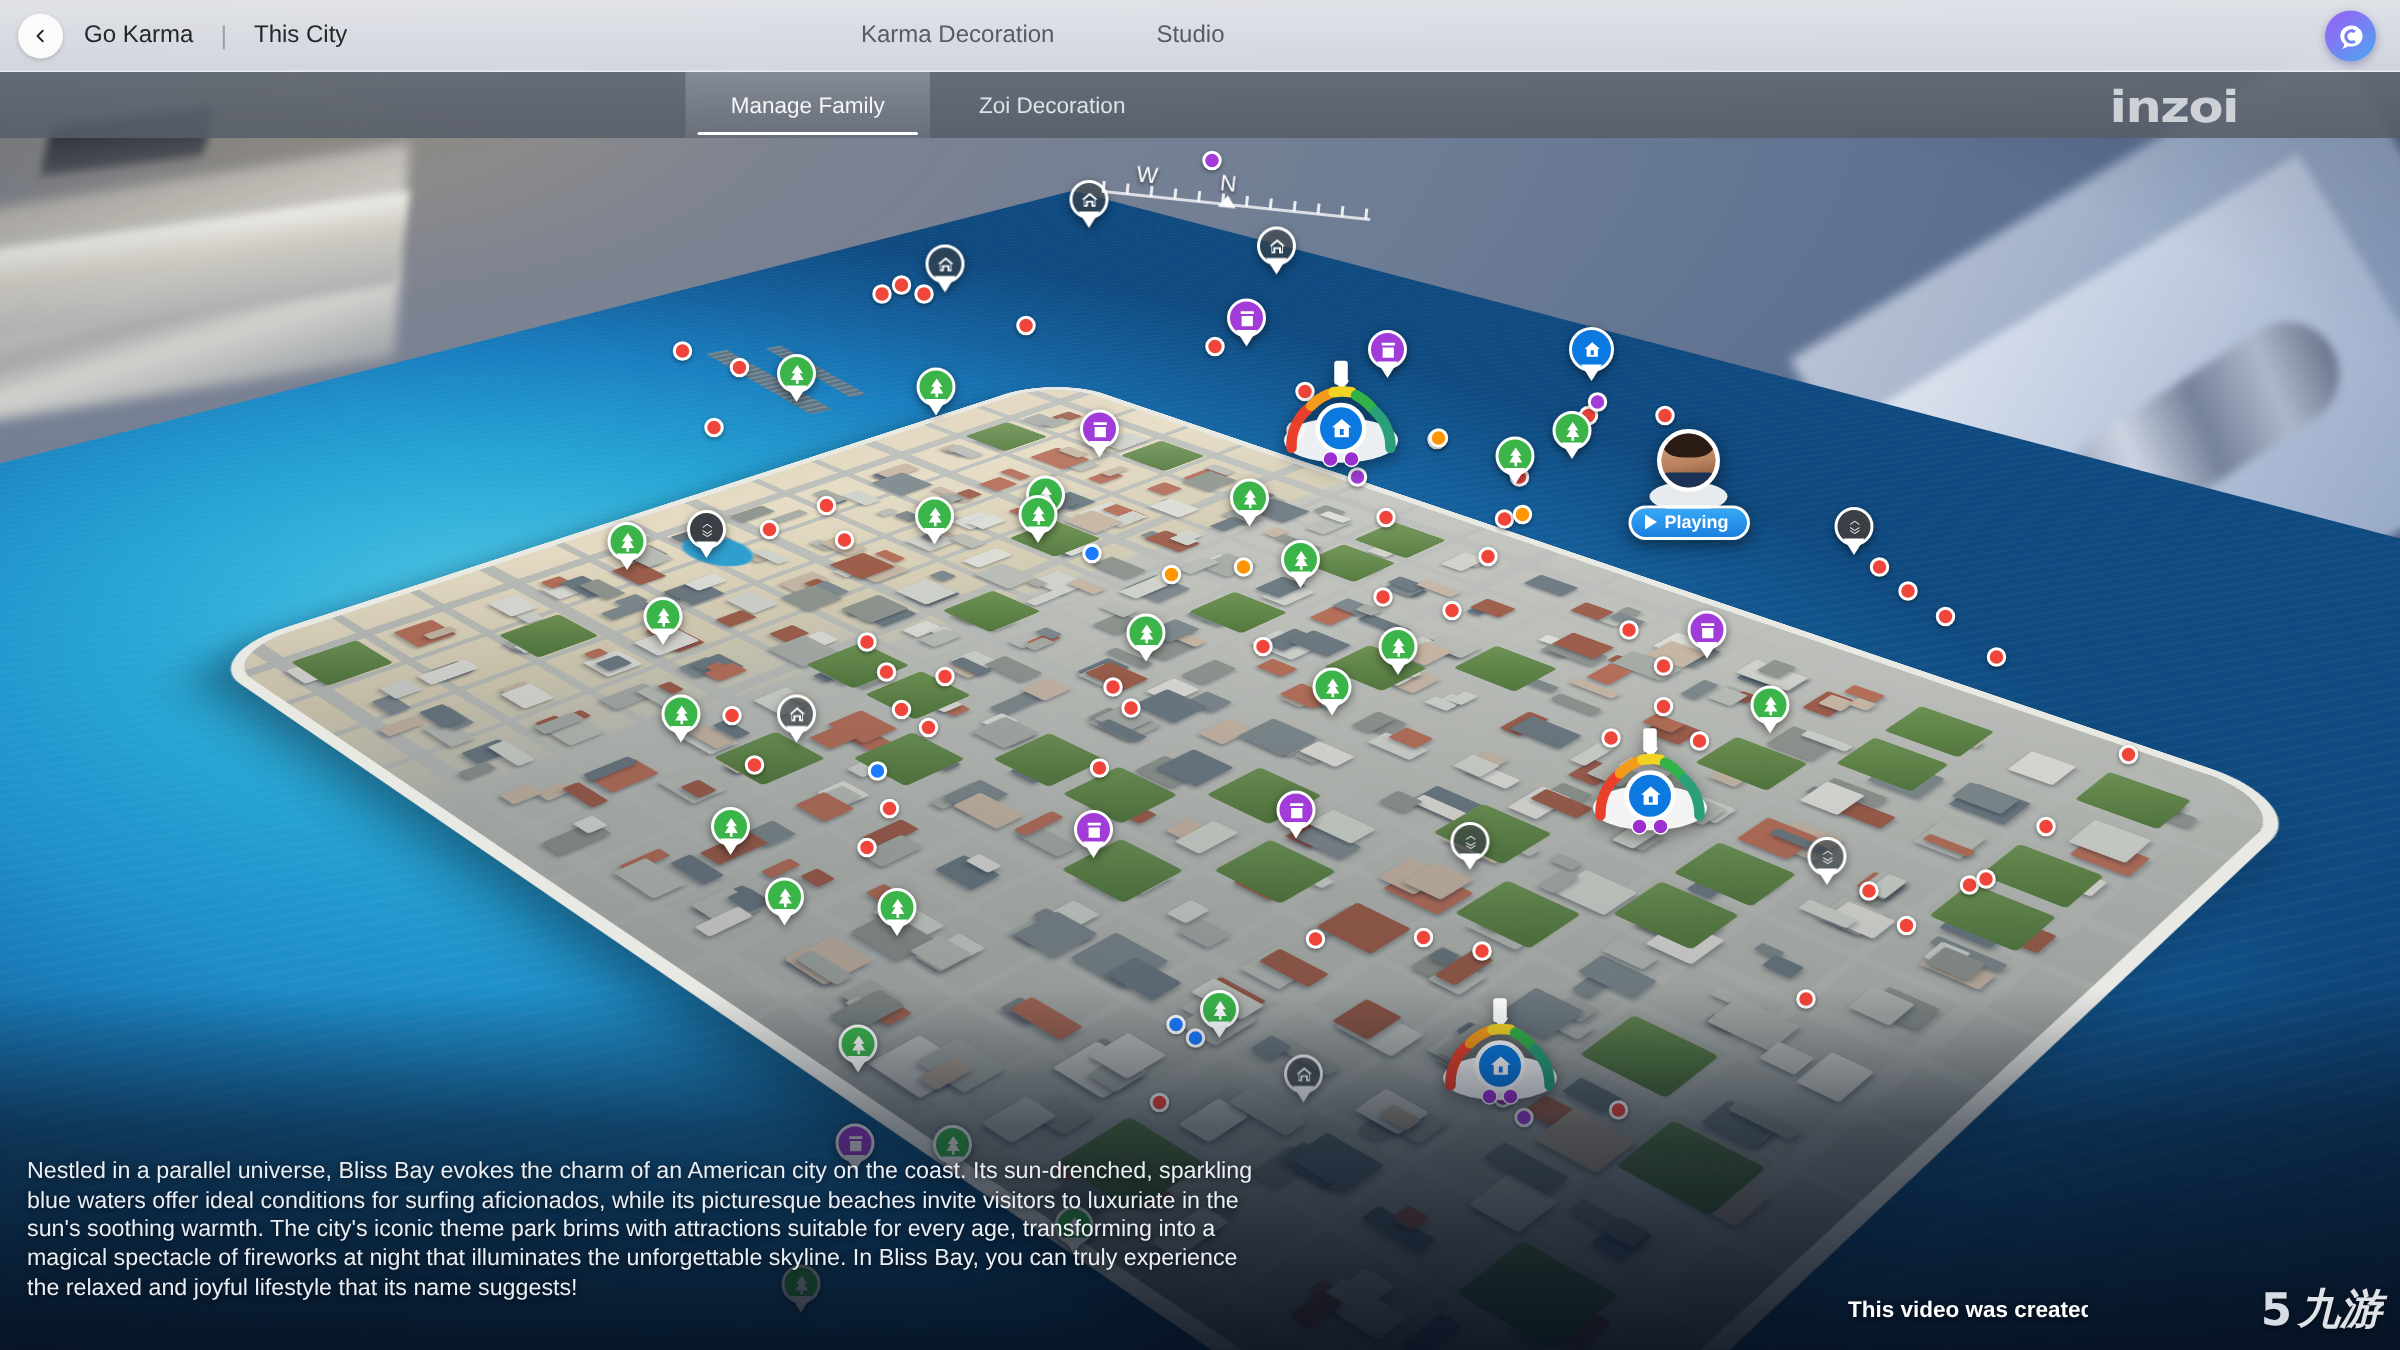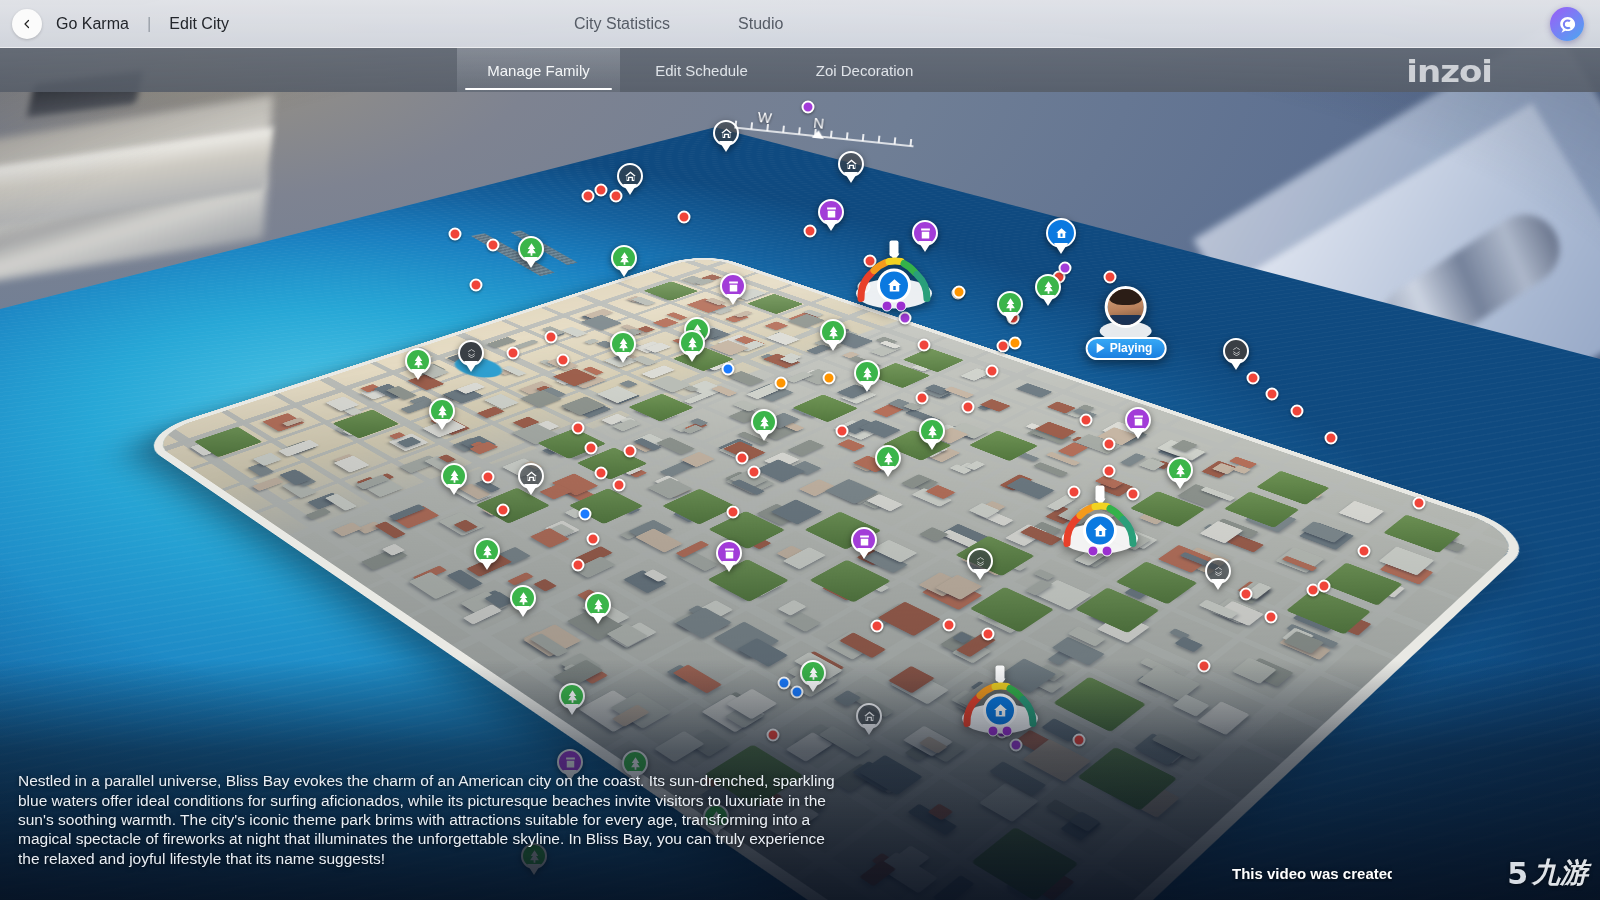--- a/index.html
+++ b/index.html
@@ -1479,38 +1479,37 @@
 
   <div class="video-note">This video was created usi</div>
   <div class="watermark">
     <span class="mark">5</span>
     <span class="cn">九游</span>
   </div>
 
   <div class="subbar">
     <div class="sub-tabs" id="sub-tabs">
         <button class="sub-tab active">Manage Family</button>
-        <button class="sub-tab">Edit Schedule</button>
         <button class="sub-tab">Zoi Decoration</button>
       </div>
     <div class="inzoi-logo">inzoi</div>
   </div>
 
   <div class="topbar">
     <button class="back-btn">
       <svg viewBox="0 0 24 24">
         <polyline points="15,5 8,12 15,19" stroke-linecap="round" stroke-linejoin="round"></polyline>
       </svg>
     </button>
     <span class="go-back-label">Go Karma</span>
     <span class="sep">|</span>
-    <span class="edit-city-label">Edit City</span>
+    <span class="edit-city-label">This City</span>
 
     <div class="main-tabs" id="main-tabs">
-        <button class="main-tab">City Statistics</button>
+        <button class="main-tab">Karma Decoration</button>
         <button class="main-tab">Studio</button>
       </div>
 
     <div class="chat-orb">
       <svg viewBox="0 0 24 24">
         <path d="M12 3a9 9 0 1 0 6.2 15.5l2.3.6-.7-2.4A9 9 0 0 0 12 3zm0 3.2a5.8 5.8 0 1 1 0 11.6 5.8 5.8 0 0 1 0-11.6z" opacity=".0"></path>
         <path d="M12.2 2.6c-5.3 0-9.4 3.9-9.4 8.7 0 2.6 1.2 4.9 3.2 6.5.2 1.6-.5 3-1.5 4 .1.2.3.3.5.2 1.9-.5 3.3-1.3 4.2-2 .9.2 1.9.3 3 .3 5.3 0 9.4-3.9 9.4-8.7s-4.1-9-9.4-9zm0 3.1c1.5 0 2.8.5 3.8 1.3l-1.8 1.9a3.5 3.5 0 0 0-2-.6 3.5 3.5 0 1 0 0 7c.8 0 1.5-.2 2-.6l1.8 1.9a6 6 0 0 1-3.8 1.3 6.1 6.1 0 1 1 0-12.2z"></path>
       </svg>
     </div>
   </div>

